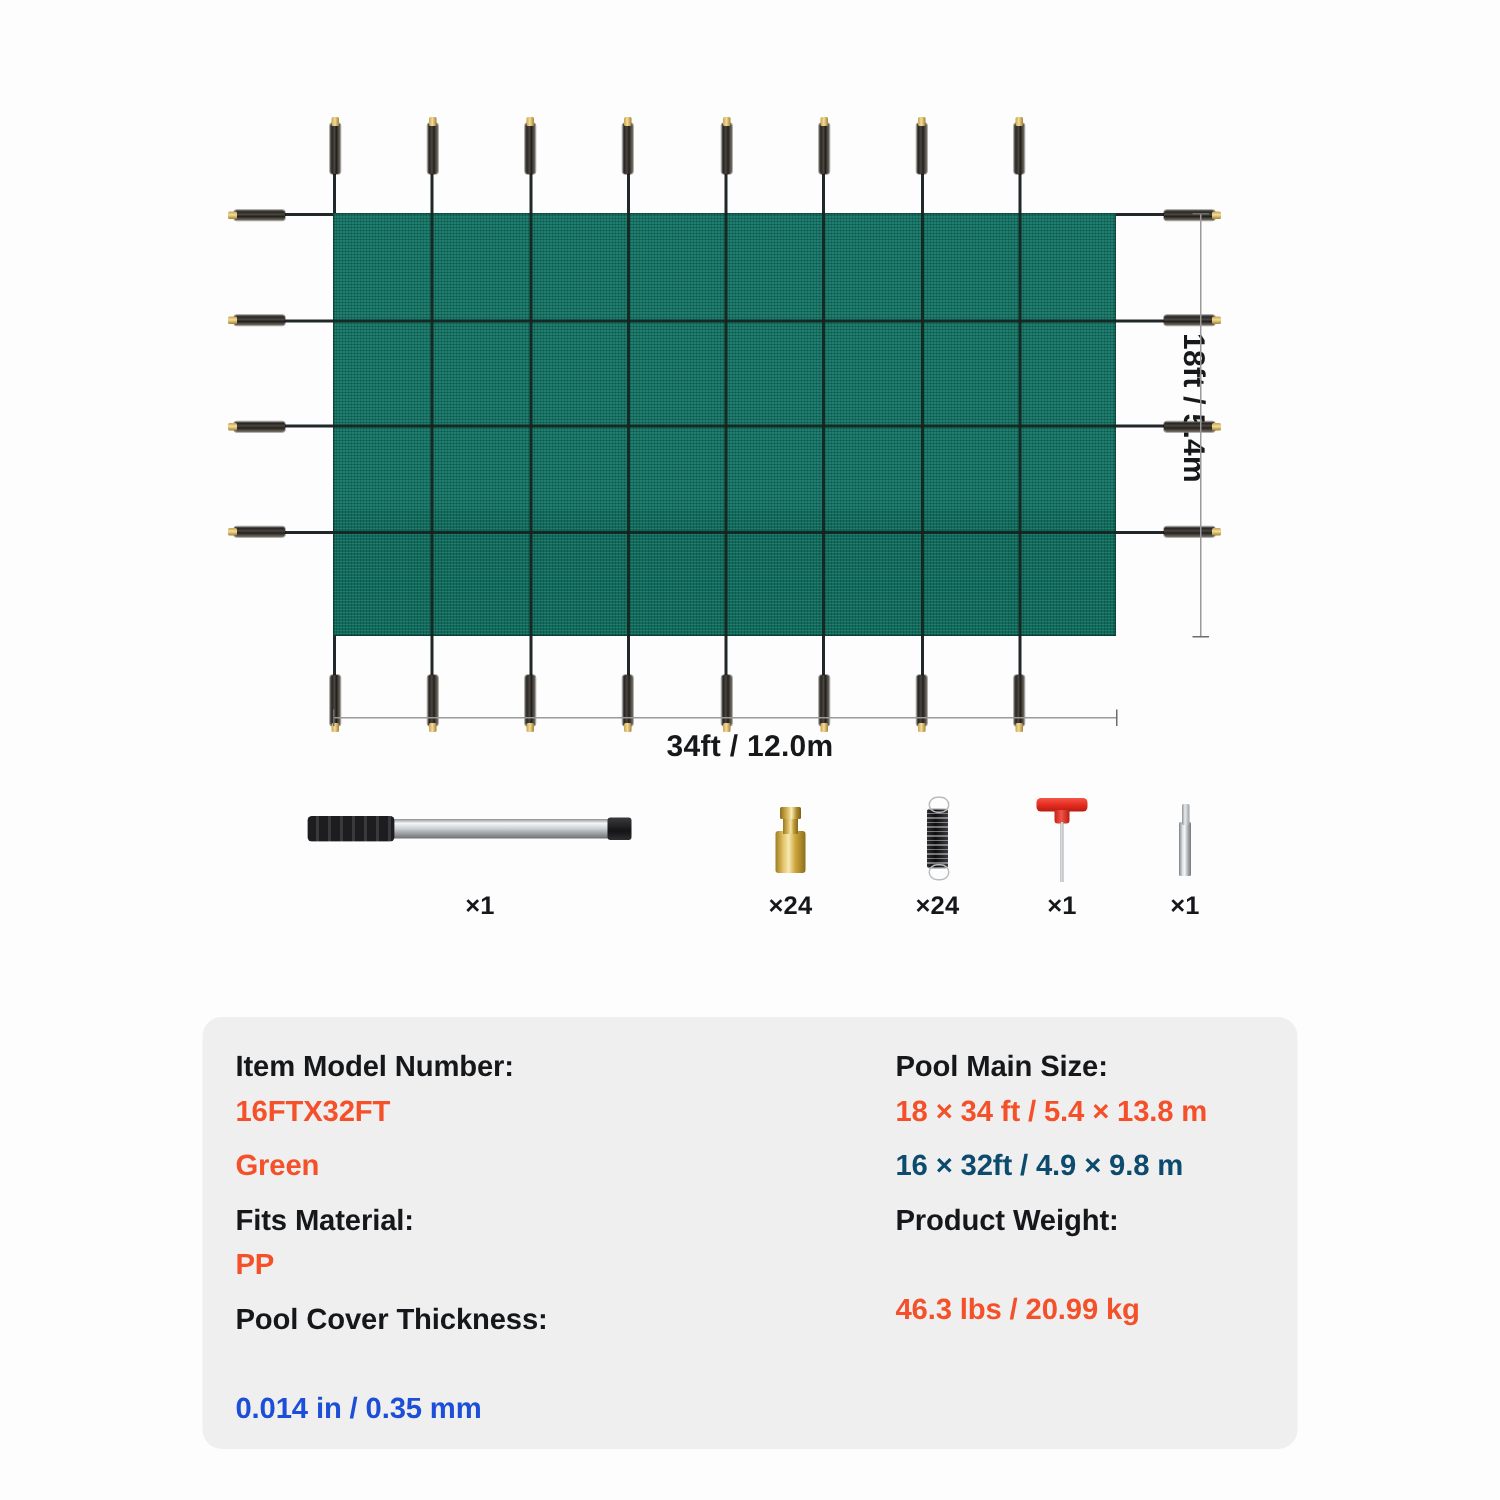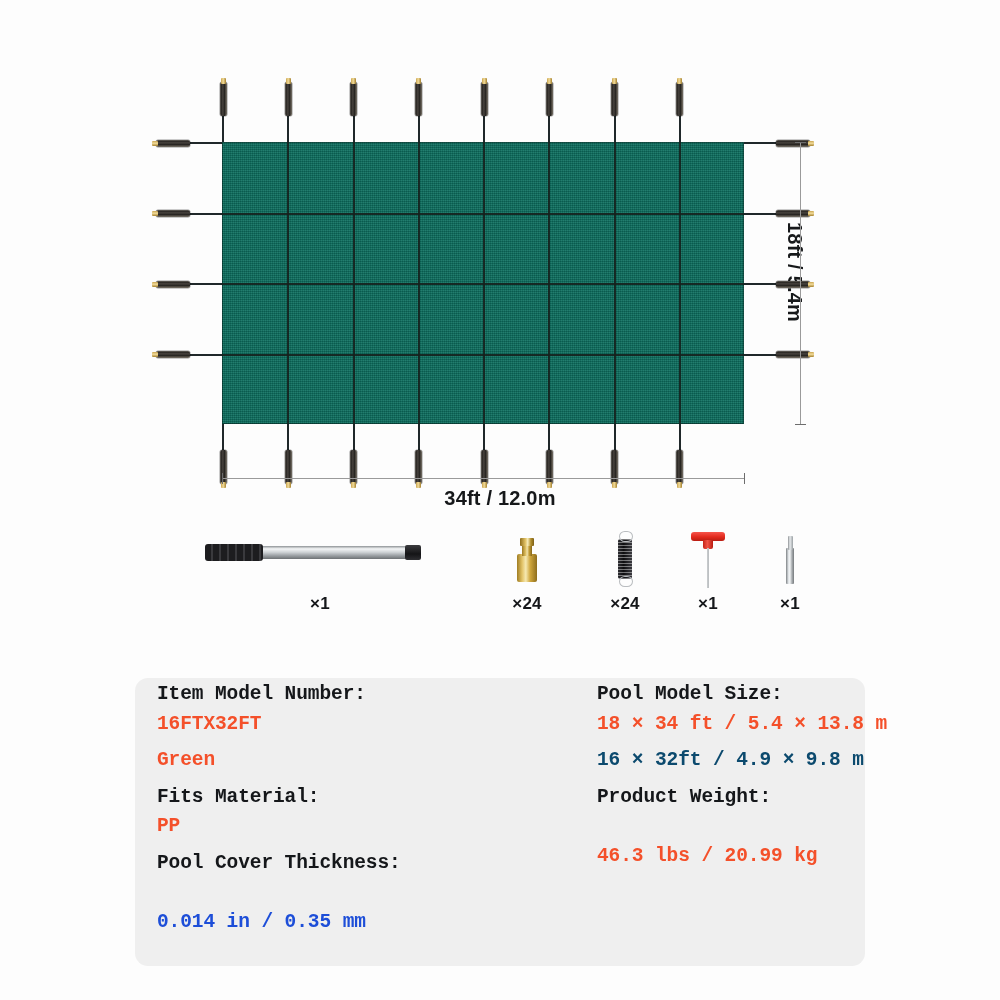--- a/index.html
+++ b/index.html
@@ -368,22 +368,21 @@
     position: absolute;
     left: 135px;
     top: 678px;
     width: 730px;
     height: 288px;
     background: #efefef;
     border-radius: 13px;
   }
   .spec-col {
     position: absolute;
-    top: 7px;
-    font-family: Liberation Mono, monospace;
+    top: 24px;
   }
   #spec-col-left  { left: 22px; width: 330px; }
   #spec-col-right { left: 462px; width: 290px; }
 
   .spec-label {
     font-size: 19.5px;
     font-weight: bold;
     color: #15171a;
     letter-spacing: -.1px;
     line-height: 1.0;
@@ -564,21 +563,21 @@
     <div class="spec-col" id="spec-col-left">
         <div class="spec-label">Item Model Number:</div>
         <div class="spec-value" style="color: rgb(244, 80, 42);">16FTX32FT</div>
         <div class="spec-value" style="color: rgb(244, 80, 42);">Green</div>
         <div class="spec-label">Fits Material:</div>
         <div class="spec-value" style="color: rgb(244, 80, 42);">PP</div>
         <div class="spec-label">Pool Cover Thickness:</div>
         <div class="spec-value" style="color: #1d4ed8;">0.014 in / 0.35 mm</div>
       </div>
     <div class="spec-col" id="spec-col-right">
-        <div class="spec-label">Pool Model Size:</div>
+        <div class="spec-label">Pool Main Size:</div>
         <div class="spec-value" style="color: rgb(244, 80, 42);">18 × 34 ft / 5.4 × 13.8 m</div>
         <div class="spec-value" style="color: #0c4a6e;">16 × 32ft / 4.9 × 9.8 m</div>
         <div class="spec-label">Product Weight:</div>
         <div class="spec-value" style="color: rgb(244, 80, 42);">46.3 lbs / 20.99 kg</div>
       </div>
   </div>
 
 </div>
 
 </body></html>

